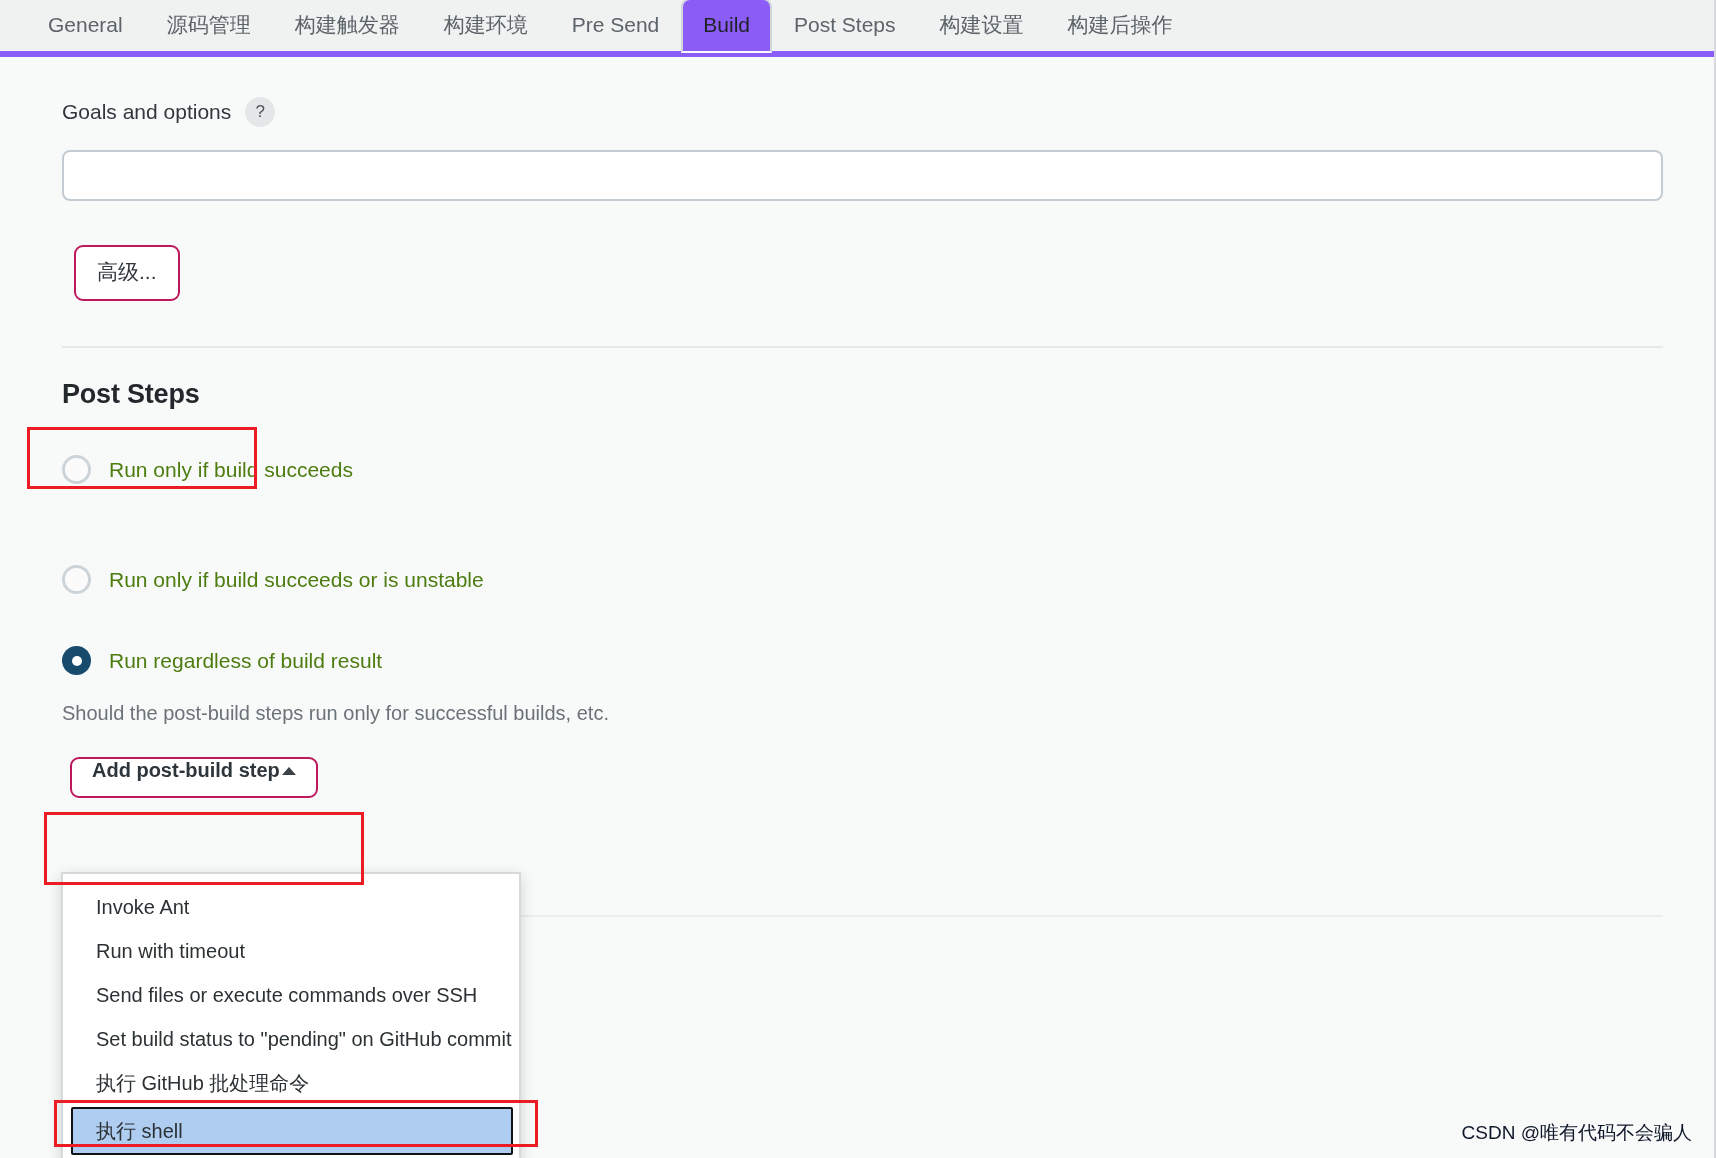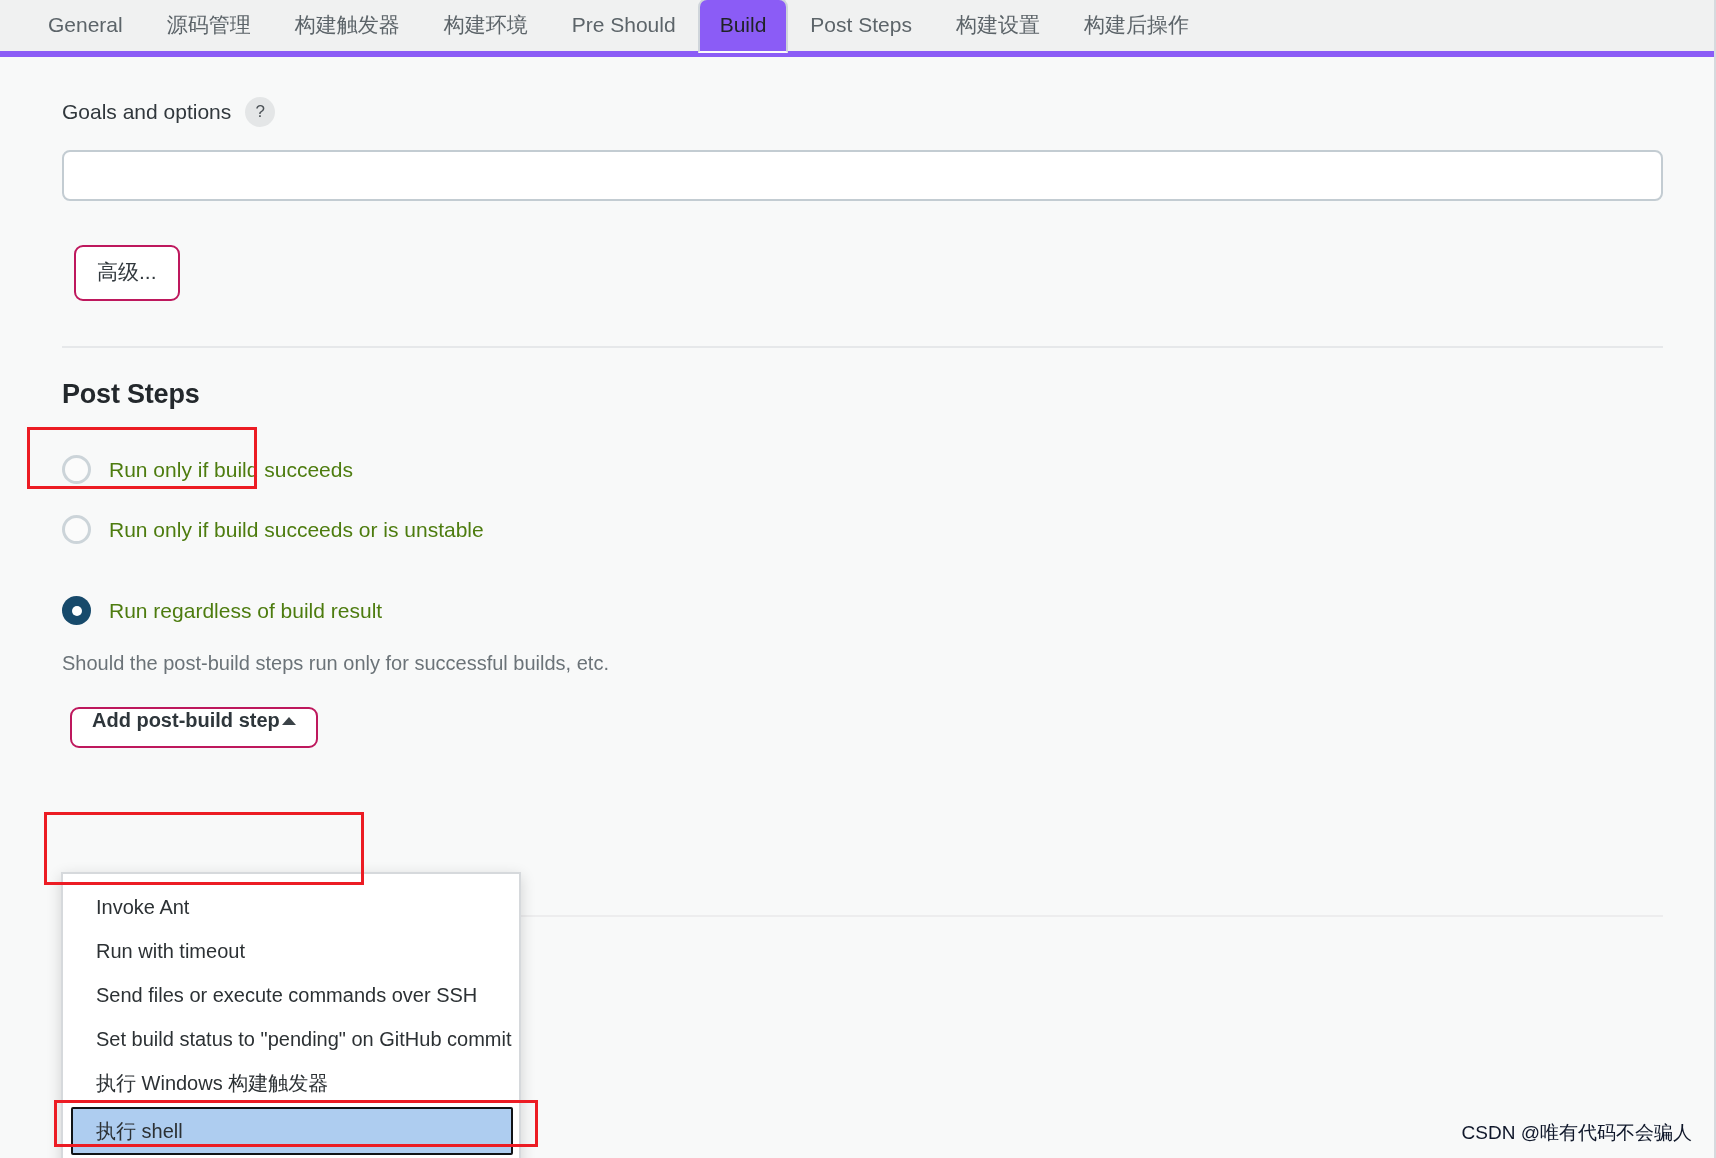--- a/index.html
+++ b/index.html
@@ -132,21 +132,21 @@
   }
 
   .radio-row {
     display: flex;
     align-items: center;
     gap: 18px;
     margin-left: 62px;
     cursor: pointer;
   }
   .radio-row.r1 { margin-top: 45px; }
-  .radio-row.r2 { margin-top: 31px; }
+  .radio-row.r2 { margin-top: 81px; }
   .radio-row.r3 { margin-top: 52px; }
   .radio {
     width: 29px; height: 29px;
     border-radius: 50%;
     border: 3px solid #ccd4d9;
     background: #fbfbfb;
     flex: 0 0 auto;
   }
   .radio.checked {
     border: none;
@@ -240,21 +240,21 @@
 </head>
 <body>
 
 <div id="root">
 
   <div class="tabbar">
     <div class="tab">General</div>
     <div class="tab">源码管理</div>
     <div class="tab">构建触发器</div>
     <div class="tab">构建环境</div>
-    <div class="tab">Pre Should</div>
+    <div class="tab">Pre Send</div>
     <div class="tab active">Build</div>
     <div class="tab">Post Steps</div>
     <div class="tab">构建设置</div>
     <div class="tab">构建后操作</div>
   </div>
 
   <div class="content">
 
     <div class="section-label">
       <span>Goals and options</span>
@@ -293,21 +293,21 @@
 
   </div>
 
   <div class="dd-divider-line"></div>
 
   <div class="dropdown">
     <div class="dd-item">Invoke Ant</div>
     <div class="dd-item">Run with timeout</div>
     <div class="dd-item">Send files or execute commands over SSH</div>
     <div class="dd-item">Set build status to "pending" on GitHub commit</div>
-    <div class="dd-item">执行 Windows 构建触发器</div>
+    <div class="dd-item">执行 GitHub 批处理命令</div>
     <div class="dd-item highlight">执行 shell</div>
 
   </div>
 
   <div class="redbox" style="left:27px; top:427px; width:230px; height:62px;"></div>
   <div class="redbox" style="left:44px; top:812px; width:320px; height:73px;"></div>
   <div class="redbox" style="left:54px; top:1100px; width:484px; height:47px;"></div>
 
   <div class="watermark">CSDN @唯有代码不会骗人</div>
 

